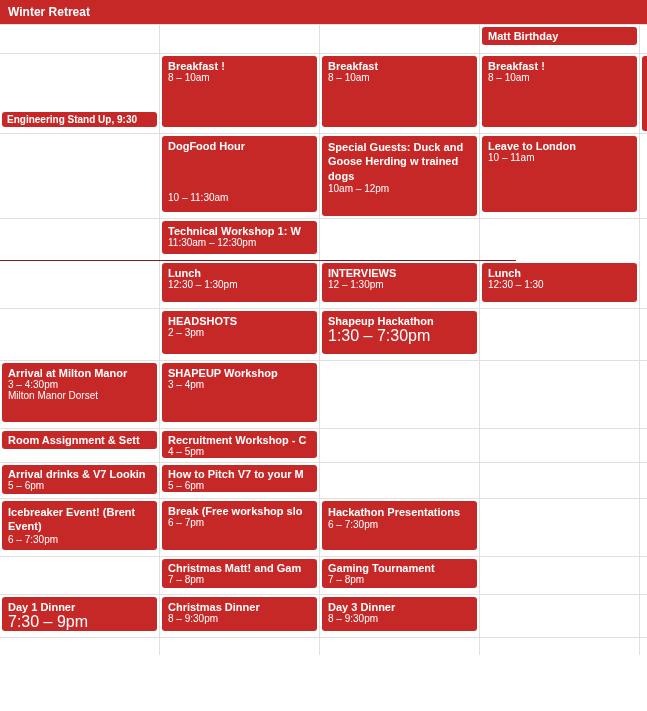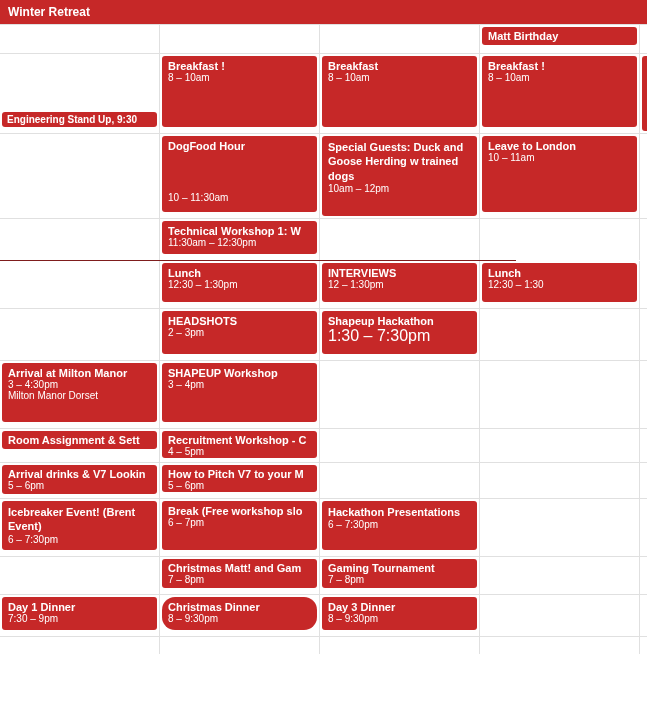--- a/index.html
+++ b/index.html
@@ -235,25 +235,25 @@
       </div>
     </div>
     <div style="border-right:1px solid #e0e0e0;"></div>
     <div style=""></div>
   </div>
 
   <div style="display:grid; grid-template-columns:160px 160px 160px 160px 127px; width:647px; border-top:1px solid #e0e0e0; min-height:42px;">
     <div style="border-right:1px solid #e0e0e0; padding:2px;">
       <div style="background:#c62828; color:white; border-radius:3px; padding:4px 6px; font-size:11px; height:calc(100% - 4px);">
         <div style="font-weight:bold;">Day 1 Dinner</div>
-        <div style="font-size:10px;">7:30 – 9pm</div>
-      </div>
-    </div>
-    <div style="border-right:1px solid #e0e0e0; padding:2px;">
-      <div style="background:#c62828; color:white; border-radius:13px; padding:4px 6px; font-size:11px; height:calc(100% - 4px);">
+        <div style="font-size:16px;">7:30 – 9pm</div>
+      </div>
+    </div>
+    <div style="border-right:1px solid #e0e0e0; padding:2px;">
+      <div style="background:#c62828; color:white; border-radius:3px; padding:4px 6px; font-size:11px; height:calc(100% - 4px);">
         <div style="font-weight:bold;">Christmas Dinner</div>
         <div style="font-size:10px;">8 – 9:30pm</div>
       </div>
     </div>
     <div style="border-right:1px solid #e0e0e0; padding:2px;">
       <div style="background:#c62828; color:white; border-radius:3px; padding:4px 6px; font-size:11px; height:calc(100% - 4px);">
         <div style="font-weight:bold;">Day 3 Dinner</div>
         <div style="font-size:10px;">8 – 9:30pm</div>
       </div>
     </div>

